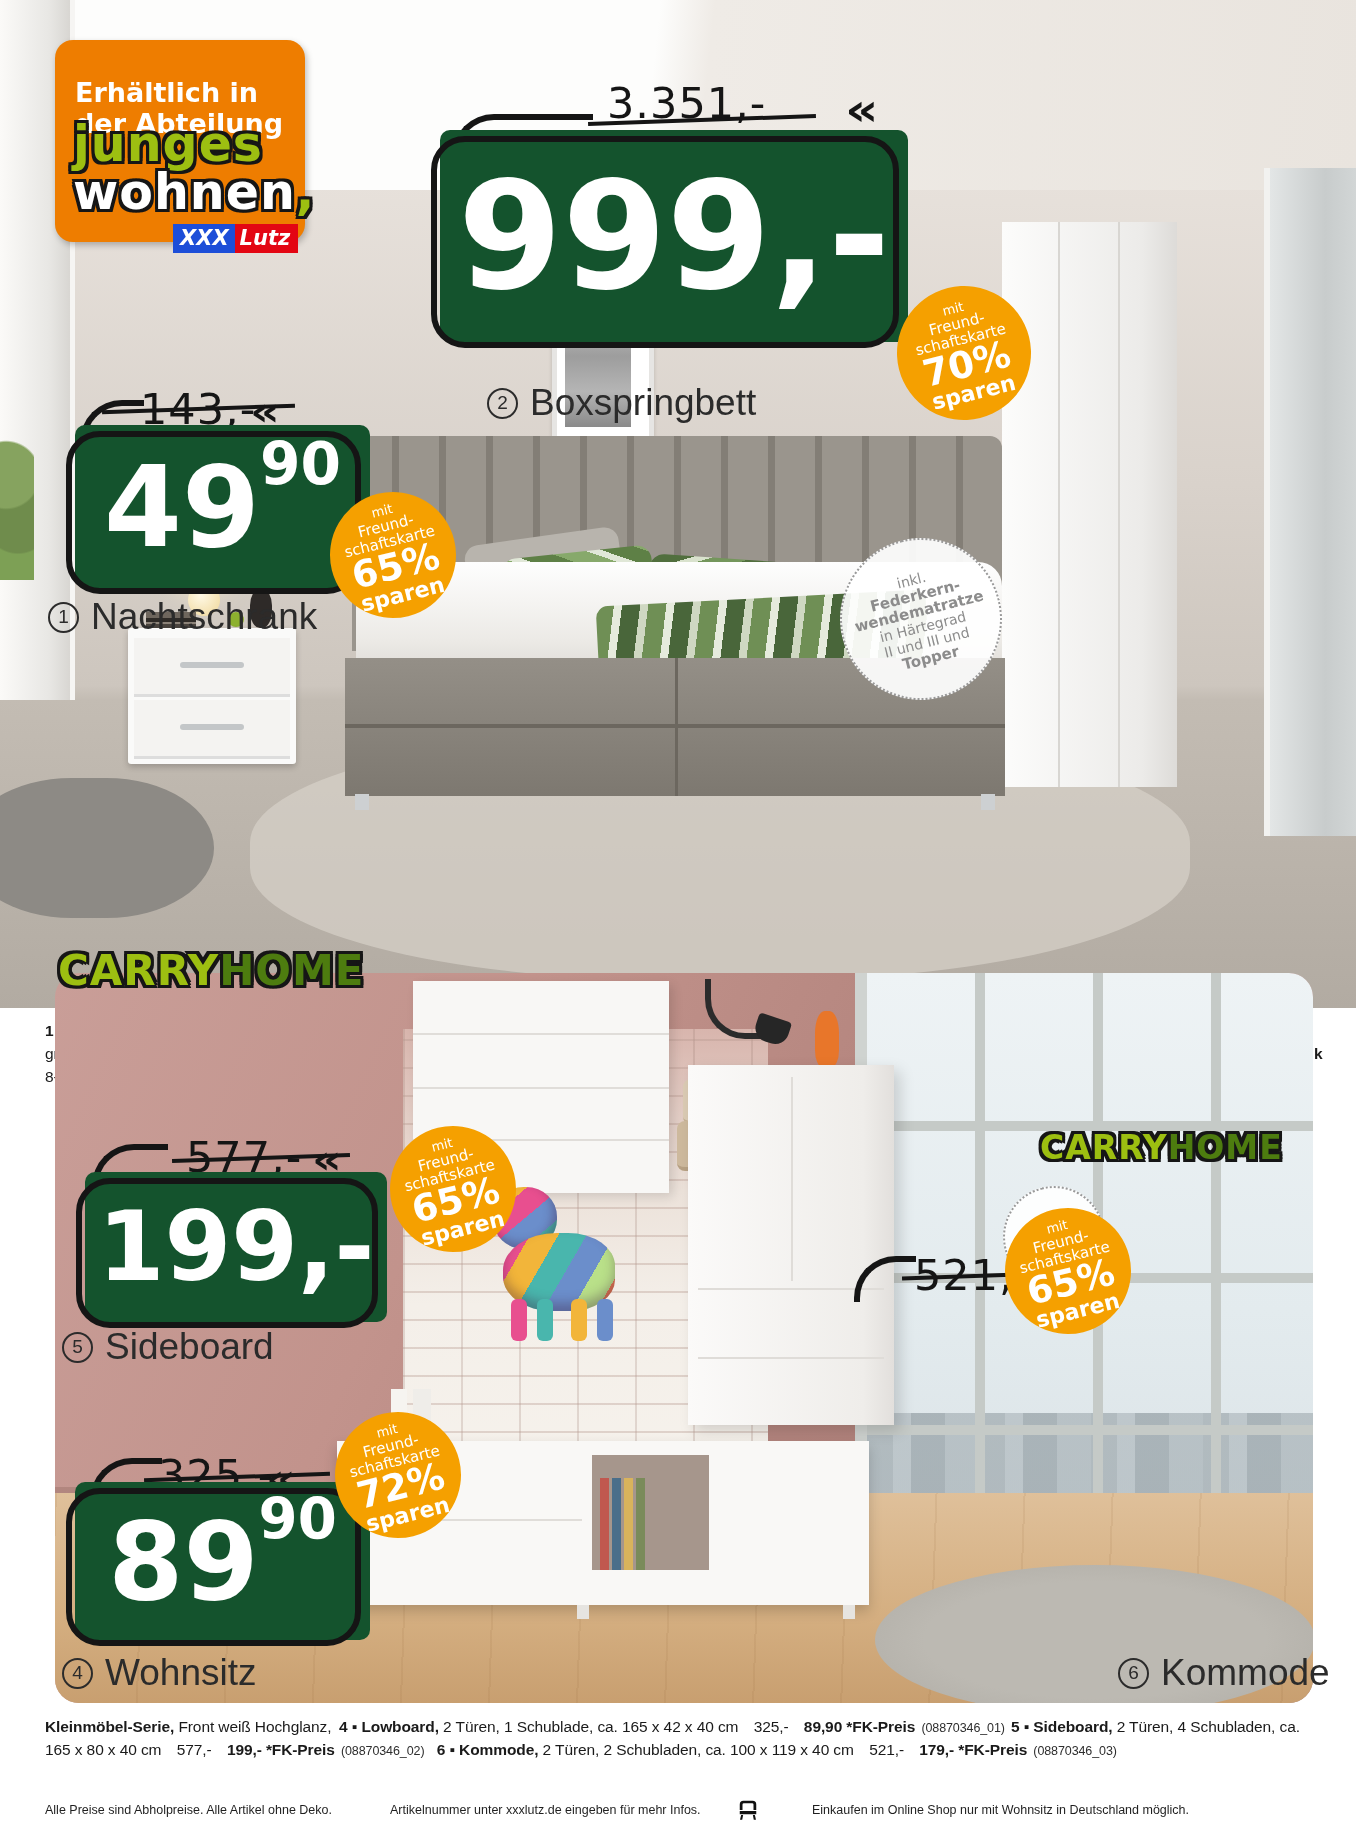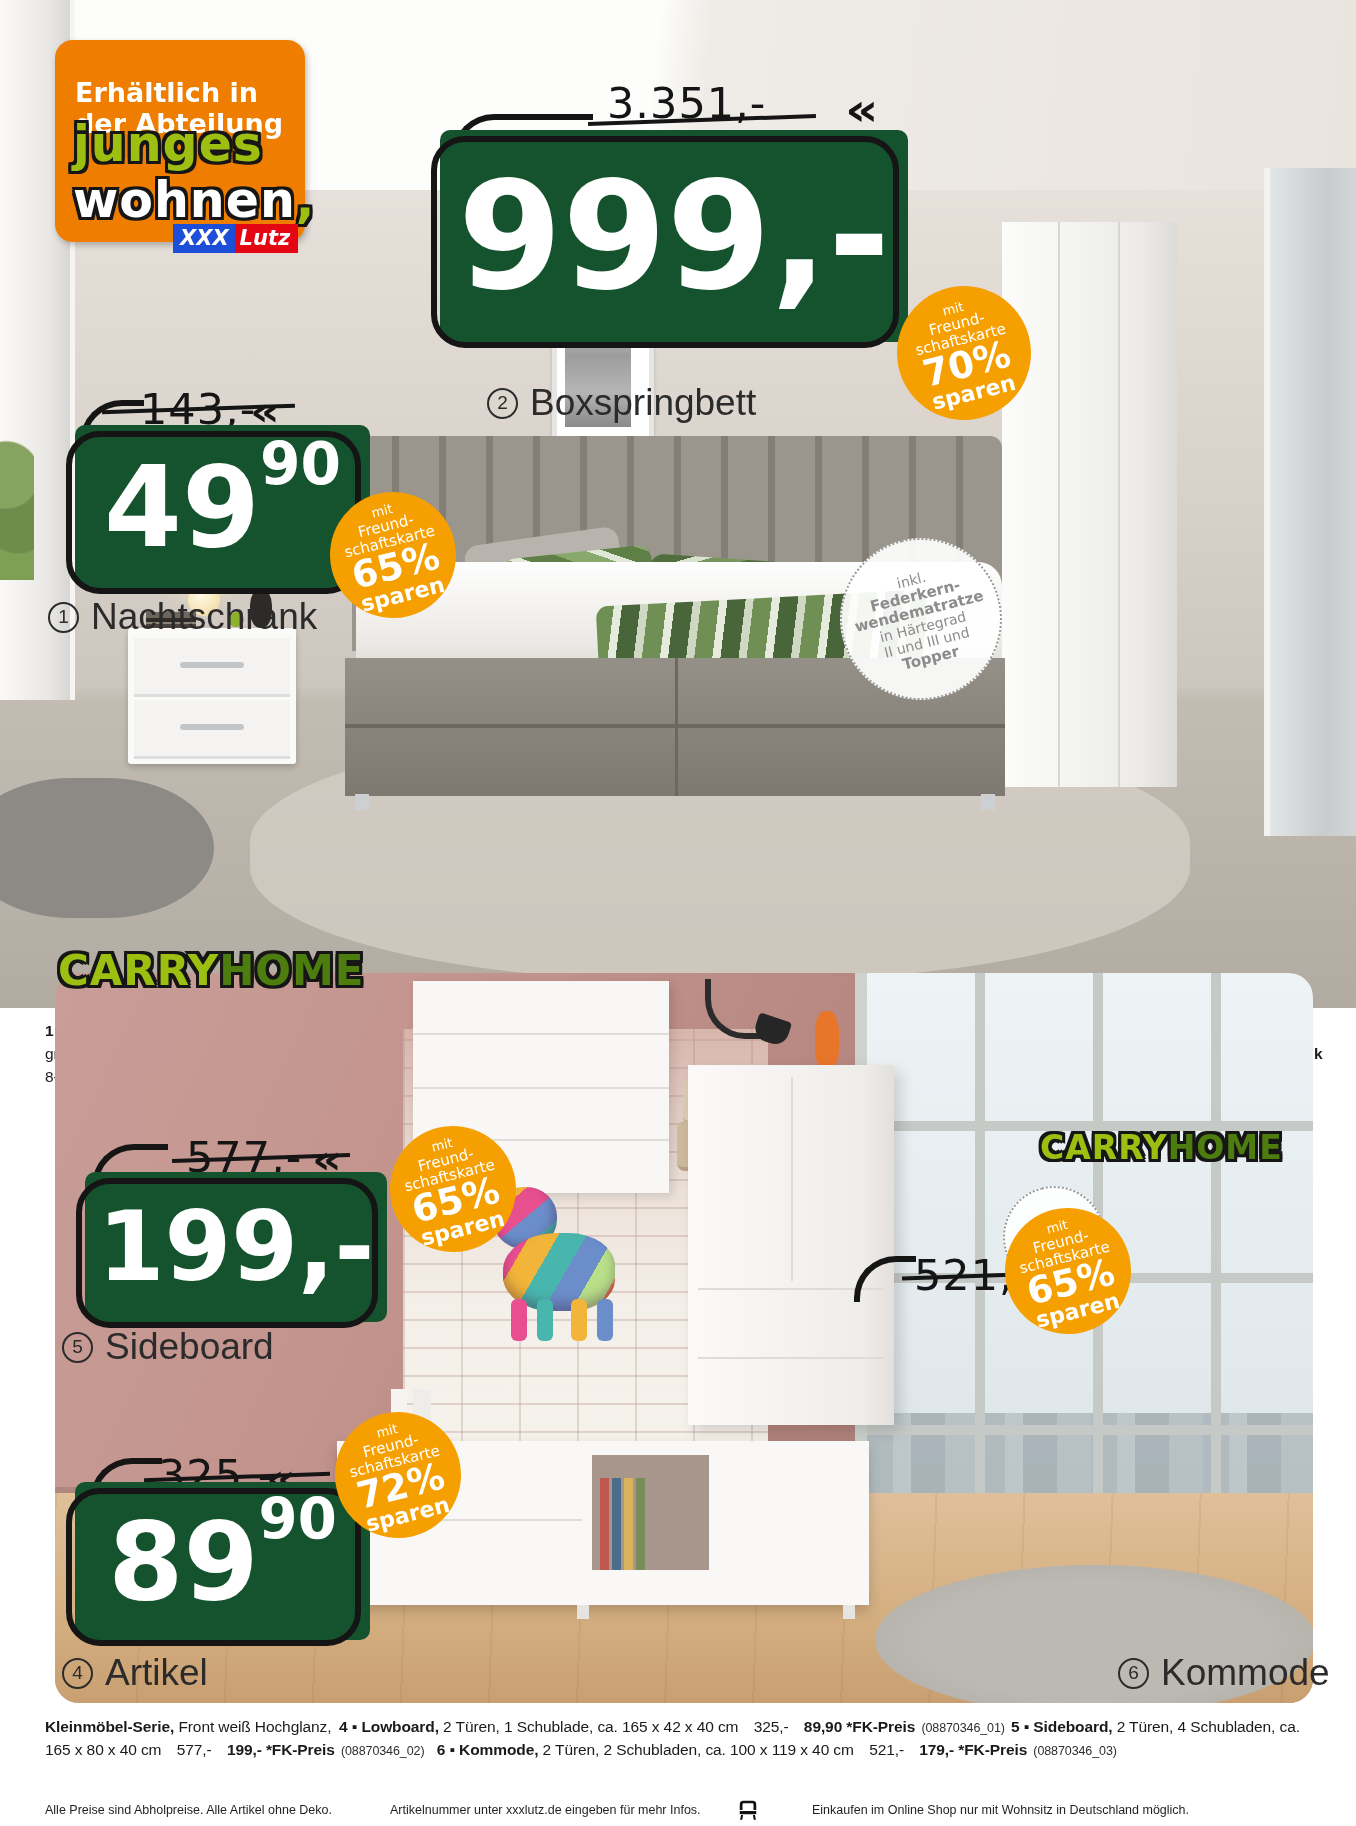--- a/index.html
+++ b/index.html
@@ -179,21 +179,21 @@
     </div>
     <div class="abs p1-pouf"></div>
   </div>
 
   <div id="dept-badge" class="abs">
     <div class="dept-avail">
       <div>Erhältlich in</div>
       <div>der Abteilung</div>
     </div>
     <div class="dept-brand outline-txt" style="top:82px;color:#9dbf11;">junges</div>
-    <div class="dept-brand outline-txt" style="top:138px;color:#fff;"><span>wohnen</span><span style="color:#9dbf11;">,</span></div>
+    <div class="dept-brand outline-txt" style="top:130px;color:#fff;"><span>wohnen</span><span style="color:#9dbf11;">,</span></div>
     <div class="xxxlutz">
       <span class="xxx">XXX</span>
         <span class="lutz">Lutz</span>
     </div>
   </div>
 
   <div class="hook" style="left:452px;top:114px;width:135px;height:60px;"></div>
   <div class="oldprice" style="left:607px;top:78px;">3.351,-</div>
   <div class="strike" style="left:588px;top:118px;width:228px;"></div>
   <div class="arrow" style="left:845px;top:84px;">«</div>
@@ -338,21 +338,21 @@
   </div>
   <div class="fk-badge" style="left:335px;top:1412px;width:126px;height:126px;">
     <div class="s1">mit</div>
     <div class="s2">Freund-</div>
     <div class="s2">schaftskarte</div>
     <div class="pct">72%</div>
     <div class="sp">sparen</div>
   </div>
   <div class="plabel" style="left:62px;top:1652px;">
     <span class="circ">4</span>
-    <span>Artikel</span>
+    <span>Wohnsitz</span>
   </div>
 
   <div class="hook" style="left:854px;top:1256px;width:56px;height:40px;"></div>
   <div class="oldprice" style="left:914px;top:1250px;">521,-</div>
   <div class="strike" style="left:902px;top:1274px;width:142px;"></div>
   <div class="fk-badge" style="left:1005px;top:1208px;width:126px;height:126px;">
     <div class="s1">mit</div>
     <div class="s2">Freund-</div>
     <div class="s2">schaftskarte</div>
     <div class="pct">65%</div>

